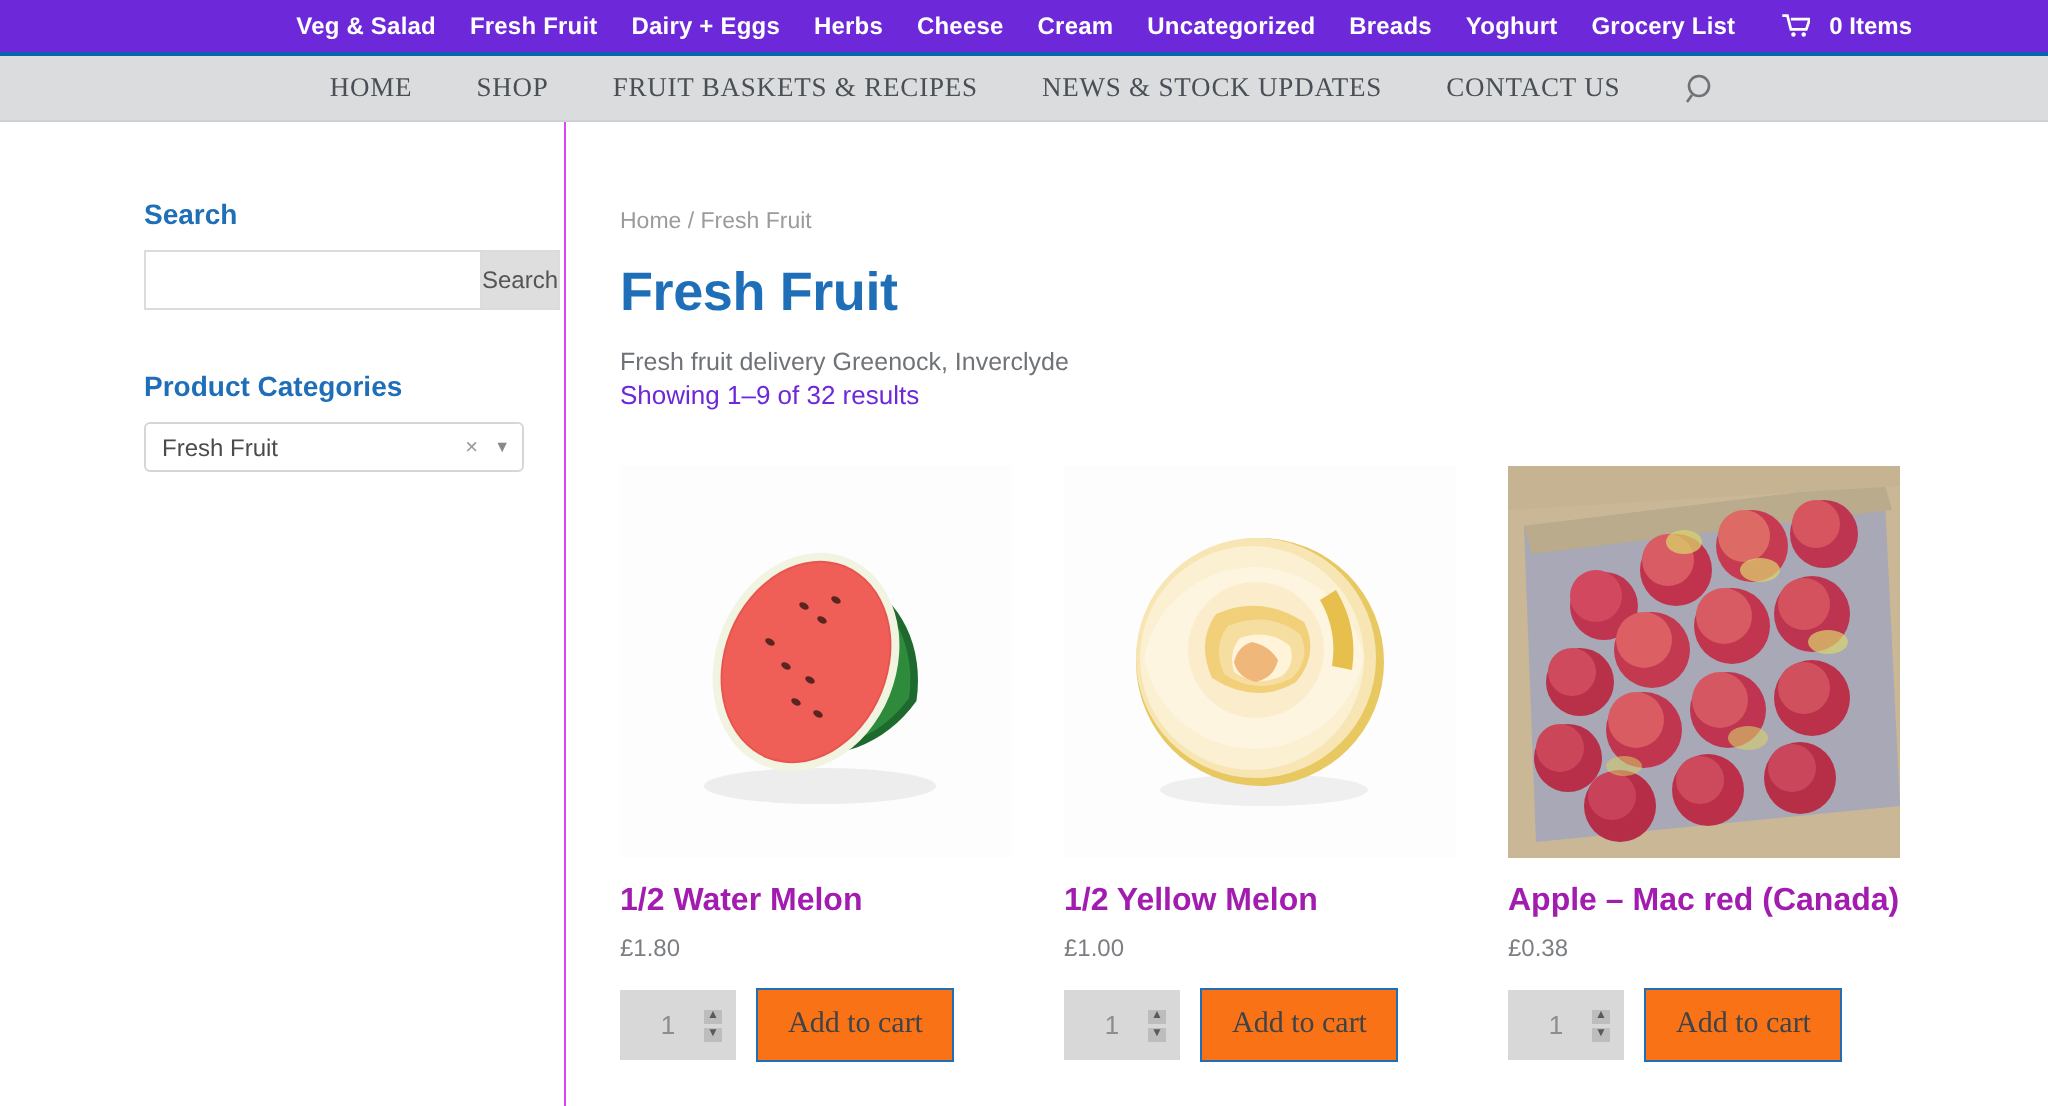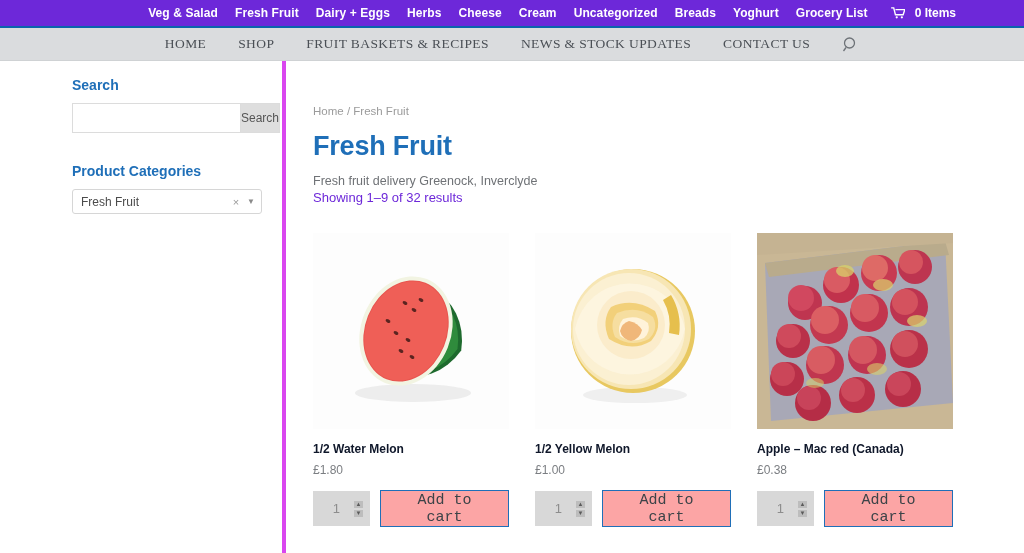--- a/index.html
+++ b/index.html
@@ -54,22 +54,22 @@
     white-space: nowrap;
     cursor: pointer;
   }
   .nav-search-icon { width: 17px; height: 17px; cursor: pointer; display: inline-flex; }
 
   
   .page { display: flex; height: 492px; }
 
   .sidebar {
     width: 288px;
-    border-right: 4px solid #d946ef;
-    padding: 16px 20px 0 72px;
+    border-right: 1px solid #d946ef;
+    padding: 38px 20px 0 72px;
     background: #fff;
   }
   .widget-title {
     color: #1f6fb8;
     font-size: 14px;
     font-weight: bold;
     margin-bottom: 10px;
   }
   .search-row { display: flex; width: 190px; height: 30px; margin-bottom: 30px; }
   .search-input {
@@ -147,23 +147,23 @@
   }
   .product { width: 196px; }
   .product-thumb {
     width: 196px; height: 196px;
     overflow: hidden;
     position: relative;
     cursor: pointer;
   }
   .product-name {
     margin-top: 13px;
-    font-size: 12px;
+    font-size: 16px;
     font-weight: bold;
-    color: #0f172a;
+    color: #a21caf;
     cursor: pointer;
   }
   .product-price { margin-top: 7px; font-size: 12px; color: #7b7e82; }
   .cart-row { margin-top: 13px; display: flex; align-items: center; gap: 10px; }
   .qty {
     width: 58px; height: 35px;
     background: #d8d8d8;
     display: flex; align-items: center;
     position: relative;
   }
@@ -176,24 +176,24 @@
     display: flex; flex-direction: column; gap: 2px;
   }
   .qty-spin span {
     width: 9px; height: 7px; background: #bdbdbd;
     display: flex; align-items: center; justify-content: center;
     font-size: 6px; color: #5a5a5a; line-height: 1; cursor: pointer;
   }
   .add-btn {
     height: 37px;
     border: 1px solid #1f6fb8;
-    background: #fca5a5;
+    background: #f97316;
     color: #3d4348;
     font-size: 15px;
-    font-family: Liberation Mono, monospace;
+    font-family: Liberation Serif, serif;
     padding: 0 15px;
     cursor: pointer;
   }
 
   
   .img-white { background: #fdfdfd; }
   .partial { height: 33px; }
 </style>
 </head>
 <body>

